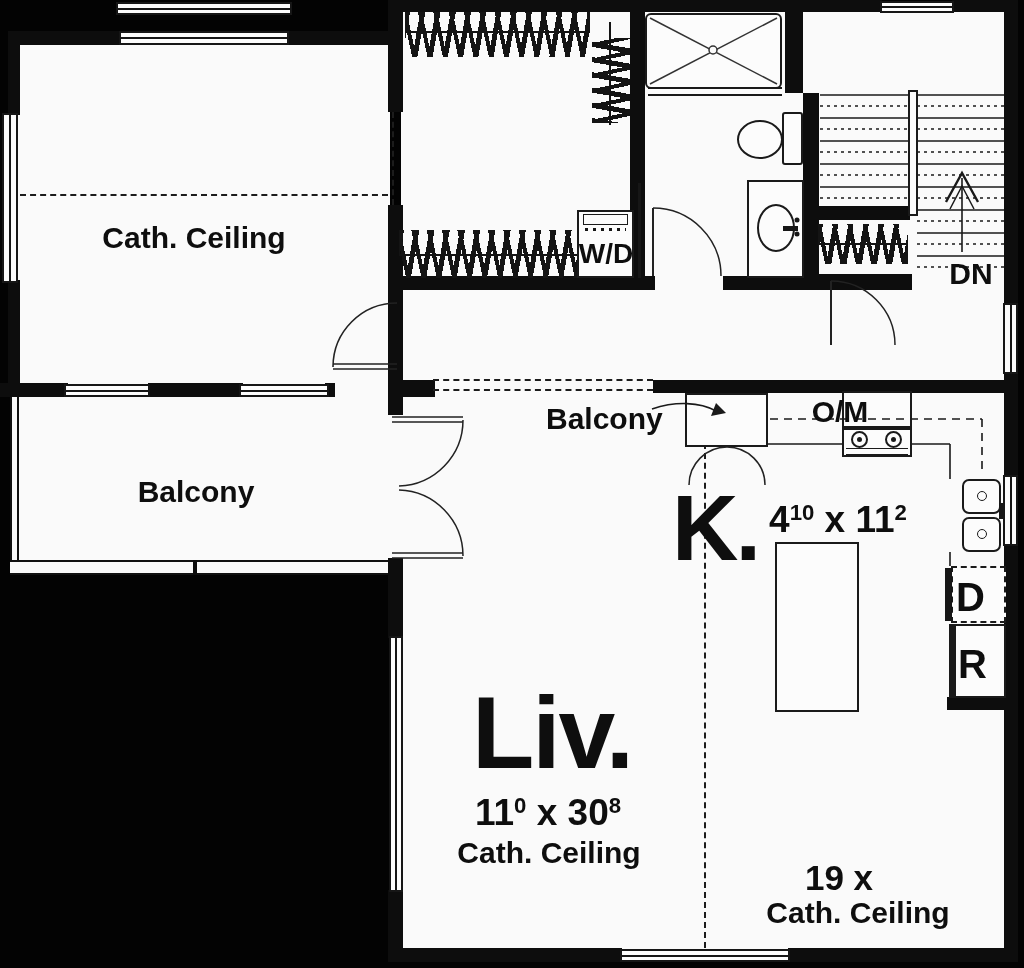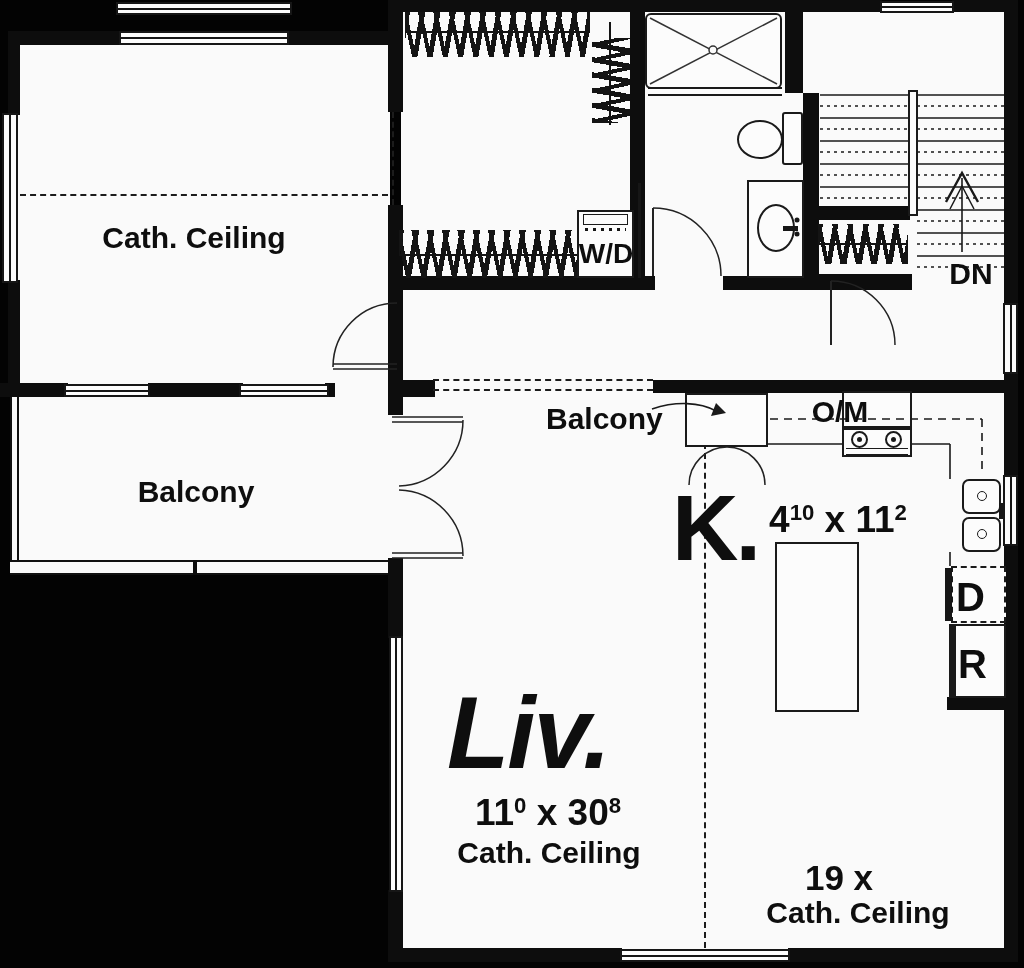--- a/index.html
+++ b/index.html
@@ -209,21 +209,21 @@
   <div class="label center" style="left:838px;top:501px;font-size:37px;">
     <span>4</span><span class="dsup">10</span><span class="xsep"> x </span><span>11</span><span class="dsup">2</span>
   </div>
 
   <div class="label center" style="left:606px;top:240px;font-size:28px;">W/D</div>
   <div class="label center" style="left:840px;top:397px;font-size:30px;">O/M</div>
   <div class="label center" style="left:971px;top:259px;font-size:30px;">DN</div>
   <div class="label" style="left:956px;top:577px;font-size:40px;">D</div>
   <div class="label" style="left:958px;top:644px;font-size:40px;">R</div>
 
-  <div class="label center" style="left:528px;top:682px;font-size:102px;letter-spacing:-2px;font-style:italic;">Liv.</div>
+  <div class="label center" style="left:552px;top:682px;font-size:102px;letter-spacing:-2px;">Liv.</div>
   <div class="label center" style="left:548px;top:794px;font-size:37px;">
     <span>11</span><span class="dsup">0</span><span class="xsep"> x </span><span>30</span><span class="dsup">8</span>
   </div>
   <div class="label center" style="left:549px;top:838px;font-size:30px;">Cath. Ceiling</div>
 
   <div class="label center" style="left:839px;top:860px;font-size:35px;">19 x</div>
   <div class="label center" style="left:858px;top:898px;font-size:30px;">Cath. Ceiling</div>
 
 </div>
 

